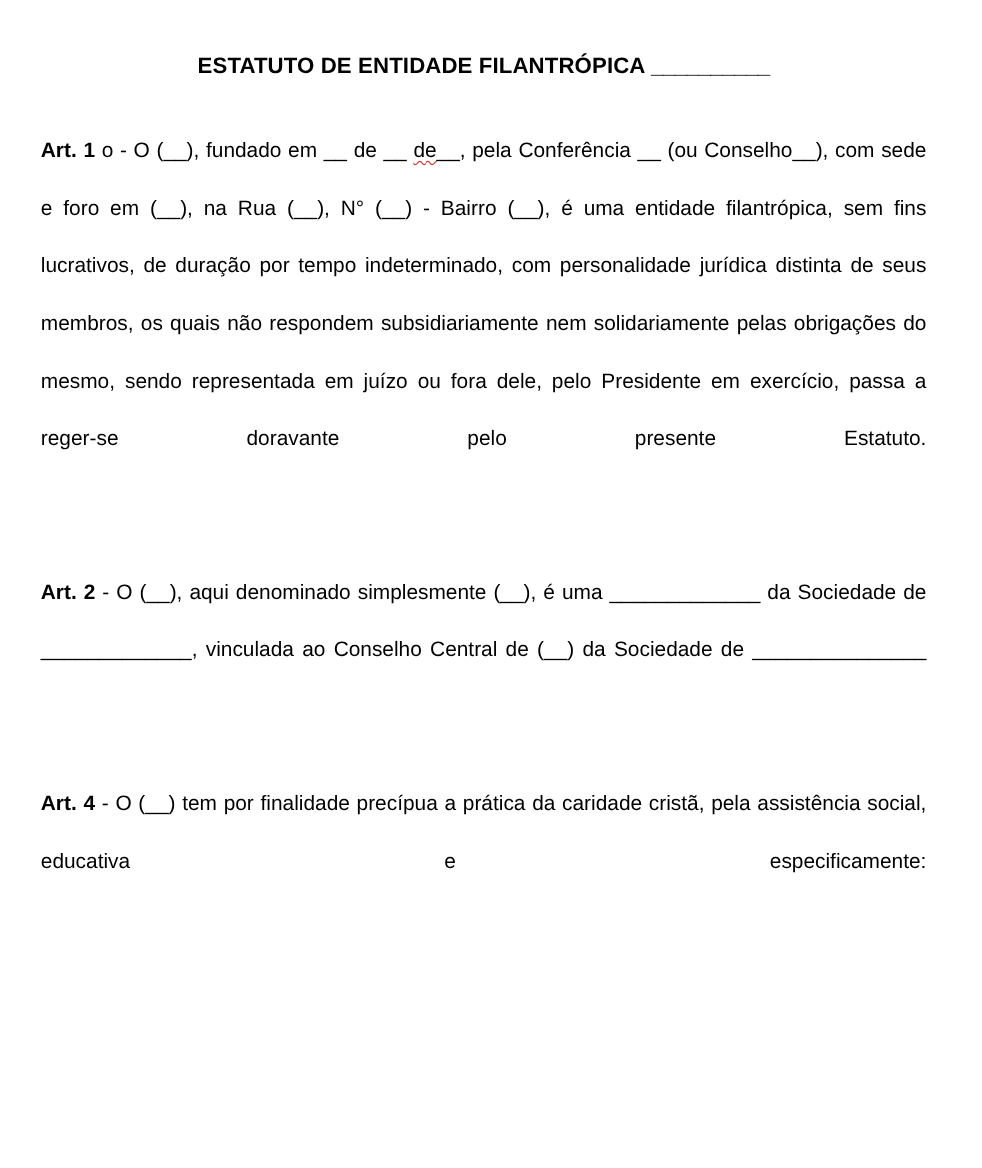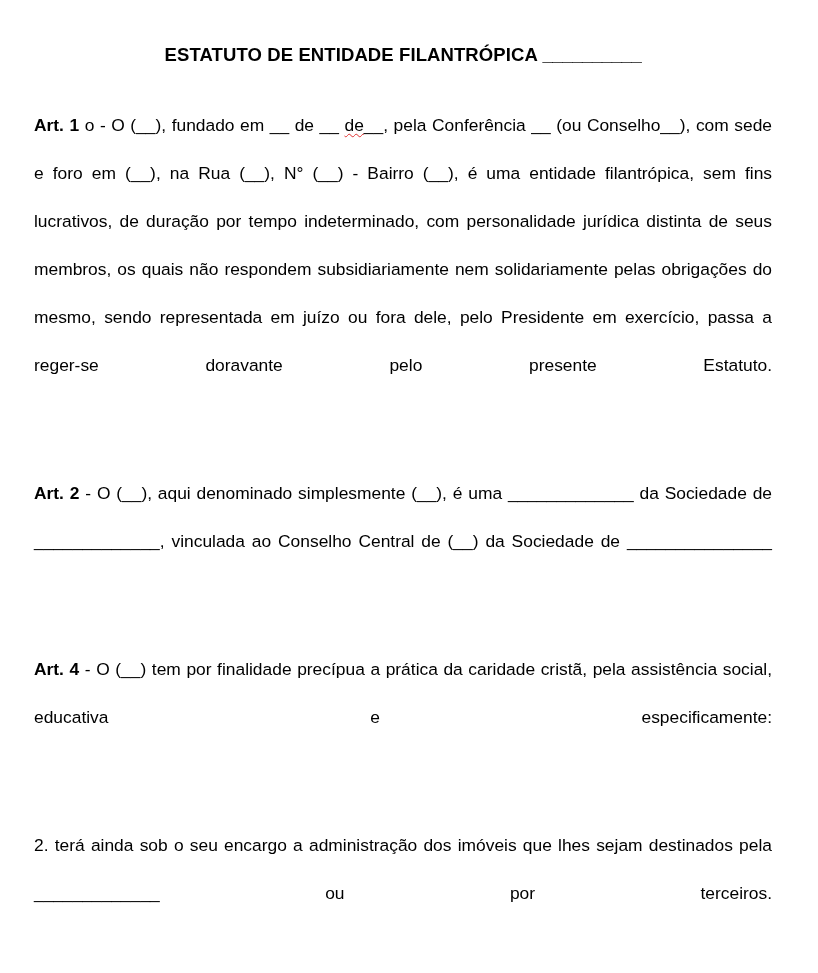--- a/index.html
+++ b/index.html
@@ -87,18 +87,15 @@
     <p class="para gap">
       <span class="art-label">Art. 2</span><span> - O (__), aqui denominado simplesmente (__), é uma _____________ da Sociedade de _____________, vinculada ao Conselho Central de (__) da Sociedade de _______________</span>
     </p>
 
 
     <p class="para gap">
       <span class="art-label">Art. 4</span><span> - O (__) tem por finalidade precípua a prática da caridade cristã, pela assistência social, educativa e especificamente:</span>
     </p>
 
 
-    <p class="para gap">
-      <span>2. terá ainda sob o seu encargo a administração dos imóveis que lhes sejam destinados pela _____________ ou por terceiros.</span>
-    </p>
 
   </div>
 </div>
 
 </body></html>

